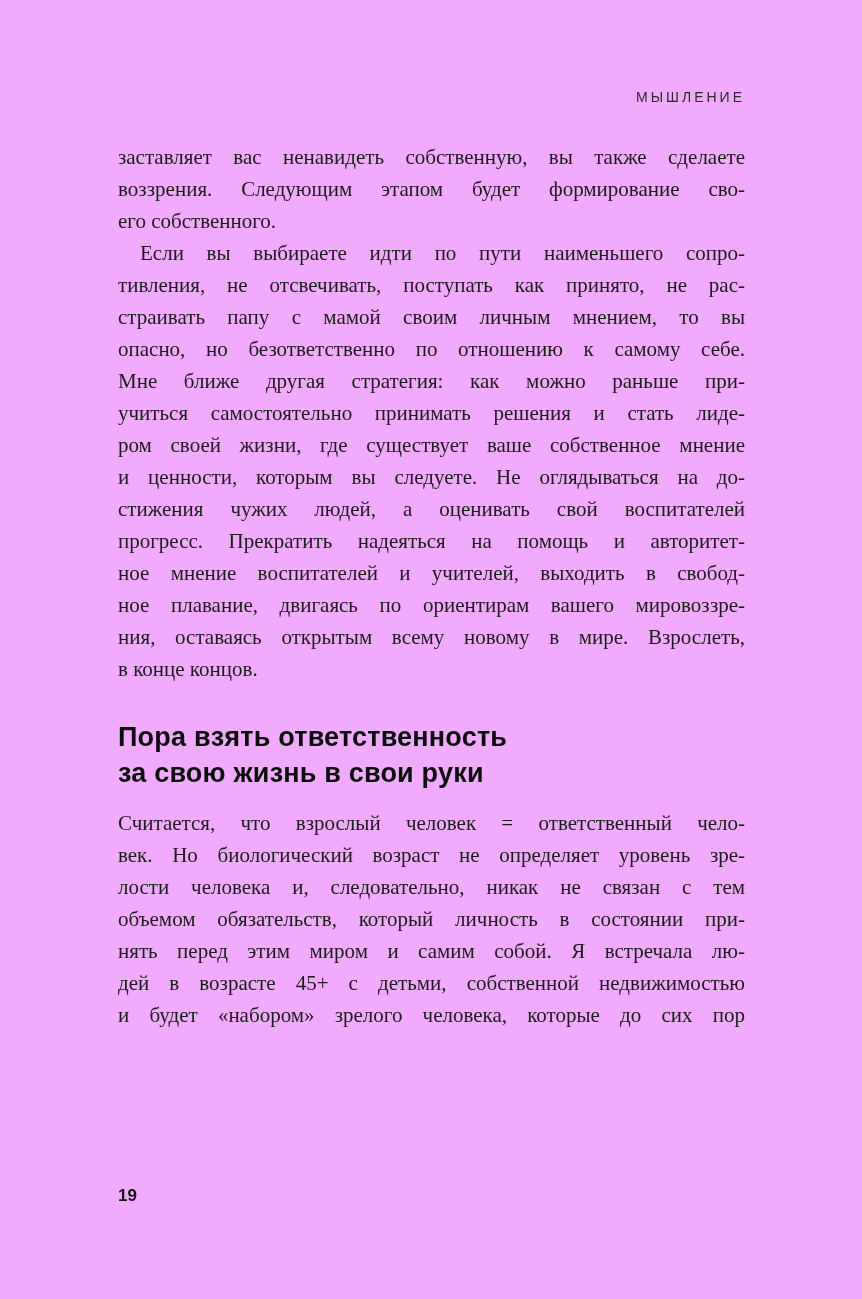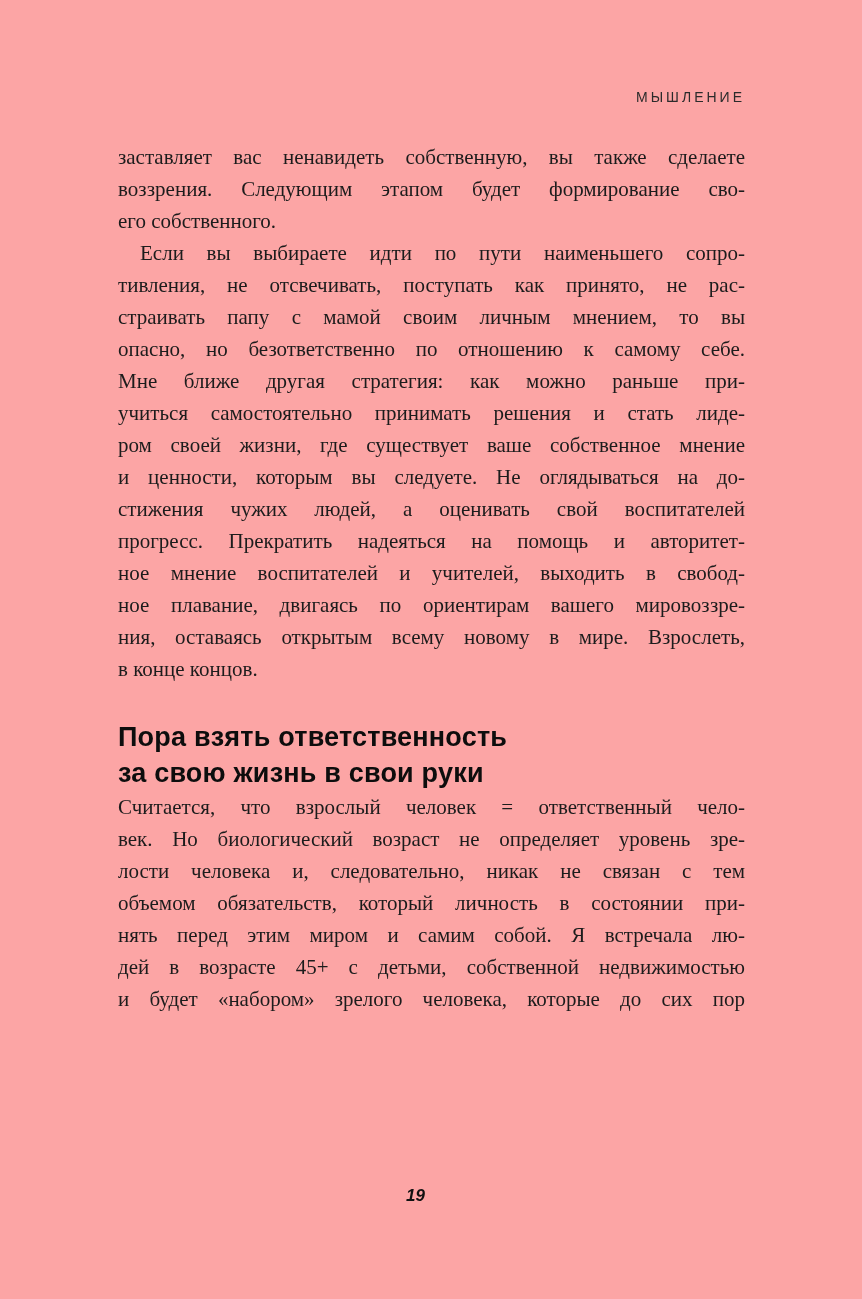--- a/index.html
+++ b/index.html
@@ -9,21 +9,21 @@
   body {
     width: 862px;
     height: 1299px;
     background: #ffffff;
     position: relative;
     overflow: hidden;
   }
   .page {
     position: absolute;
     inset: 0;
-    background: #fca5a5;
+    background: #f0abfc;
   }
   .running-header {
     position: absolute;
     top: 89px;
     left: 118px;
     width: 627px;
     text-align: right;
     font-family: "Liberation Sans", "DejaVu Sans", sans-serif;
     font-size: 14px;
     font-weight: 400;
@@ -48,41 +48,41 @@
     text-align-last: justify;
   }
   .line.last {
     text-align-last: left;
   }
   .paragraph.indent .line:first-child {
     text-indent: 22px;
   }
   .heading {
     margin-top: 34px;
+    margin-bottom: 16px;
     font-family: "Liberation Sans", "DejaVu Sans", sans-serif;
     font-weight: 700;
     font-size: 27px;
     line-height: 36px;
     letter-spacing: 0.2px;
     color: #0d0d0d;
   }
   .heading-line {
     text-align: left;
   }
   .page-number {
     position: absolute;
     top: 1186px;
     left: 118px;
     width: 595px;
-    text-align: center;
+    text-align: left;
     font-family: "Liberation Sans", "DejaVu Sans", sans-serif;
     font-weight: 700;
     font-size: 17px;
     color: #111111;
-    font-style: italic;
   }
 </style>
 </head>
 <body>
 
 <div class="page">
   <div class="running-header">МЫШЛЕНИЕ</div>
 
   <div class="text-column">
       <div class="paragraph">

